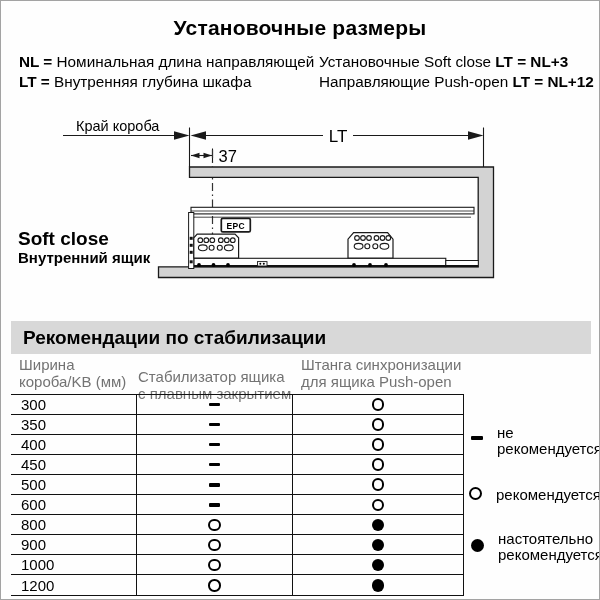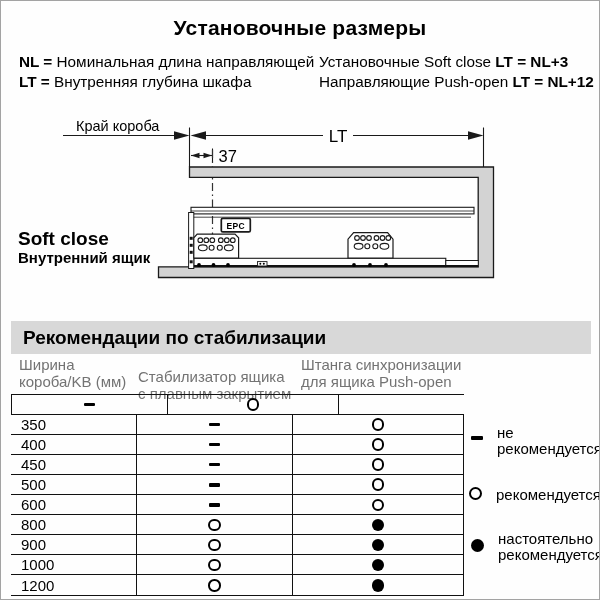--- a/index.html
+++ b/index.html
@@ -188,20 +188,21 @@
     <div>с плавным закрытием</div>
   </div>
   <div class="th th3">
     <div>Штанга синхронизации</div>
     <div>для ящика Push-open</div>
   </div>
 
   <div class="rec-table">
     <div id="table-body">
         <div class="trow">
+          <div class="tc c1">300</div>
           <div class="tc c2">
             <span data-symbol="dash"></span>
           </div>
           <div class="tc c3">
             <span data-symbol="open"></span>
           </div>
         </div>
         <div class="trow">
           <div class="tc c1">350</div>
           <div class="tc c2">

